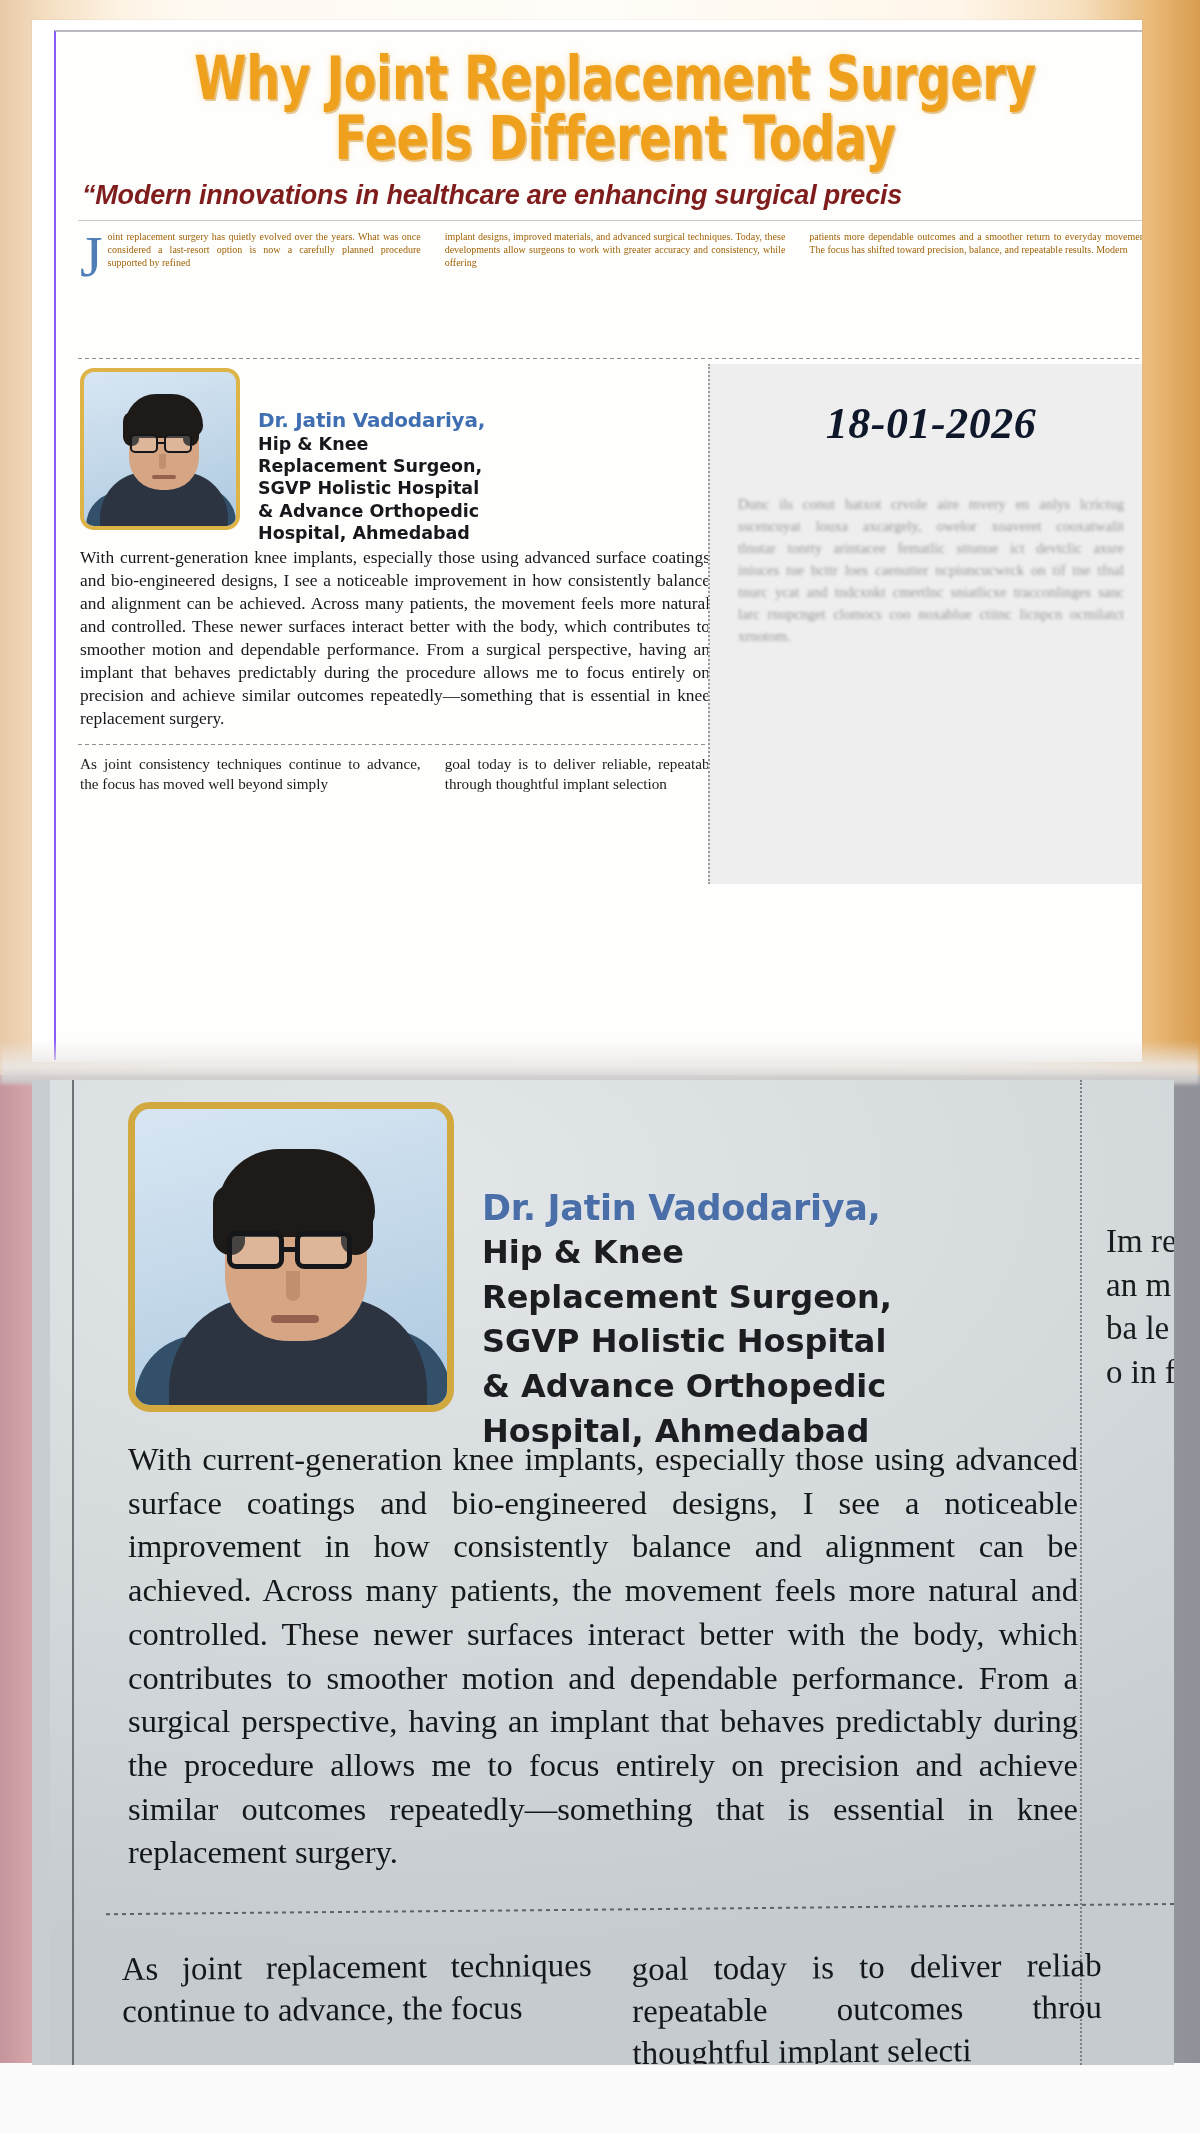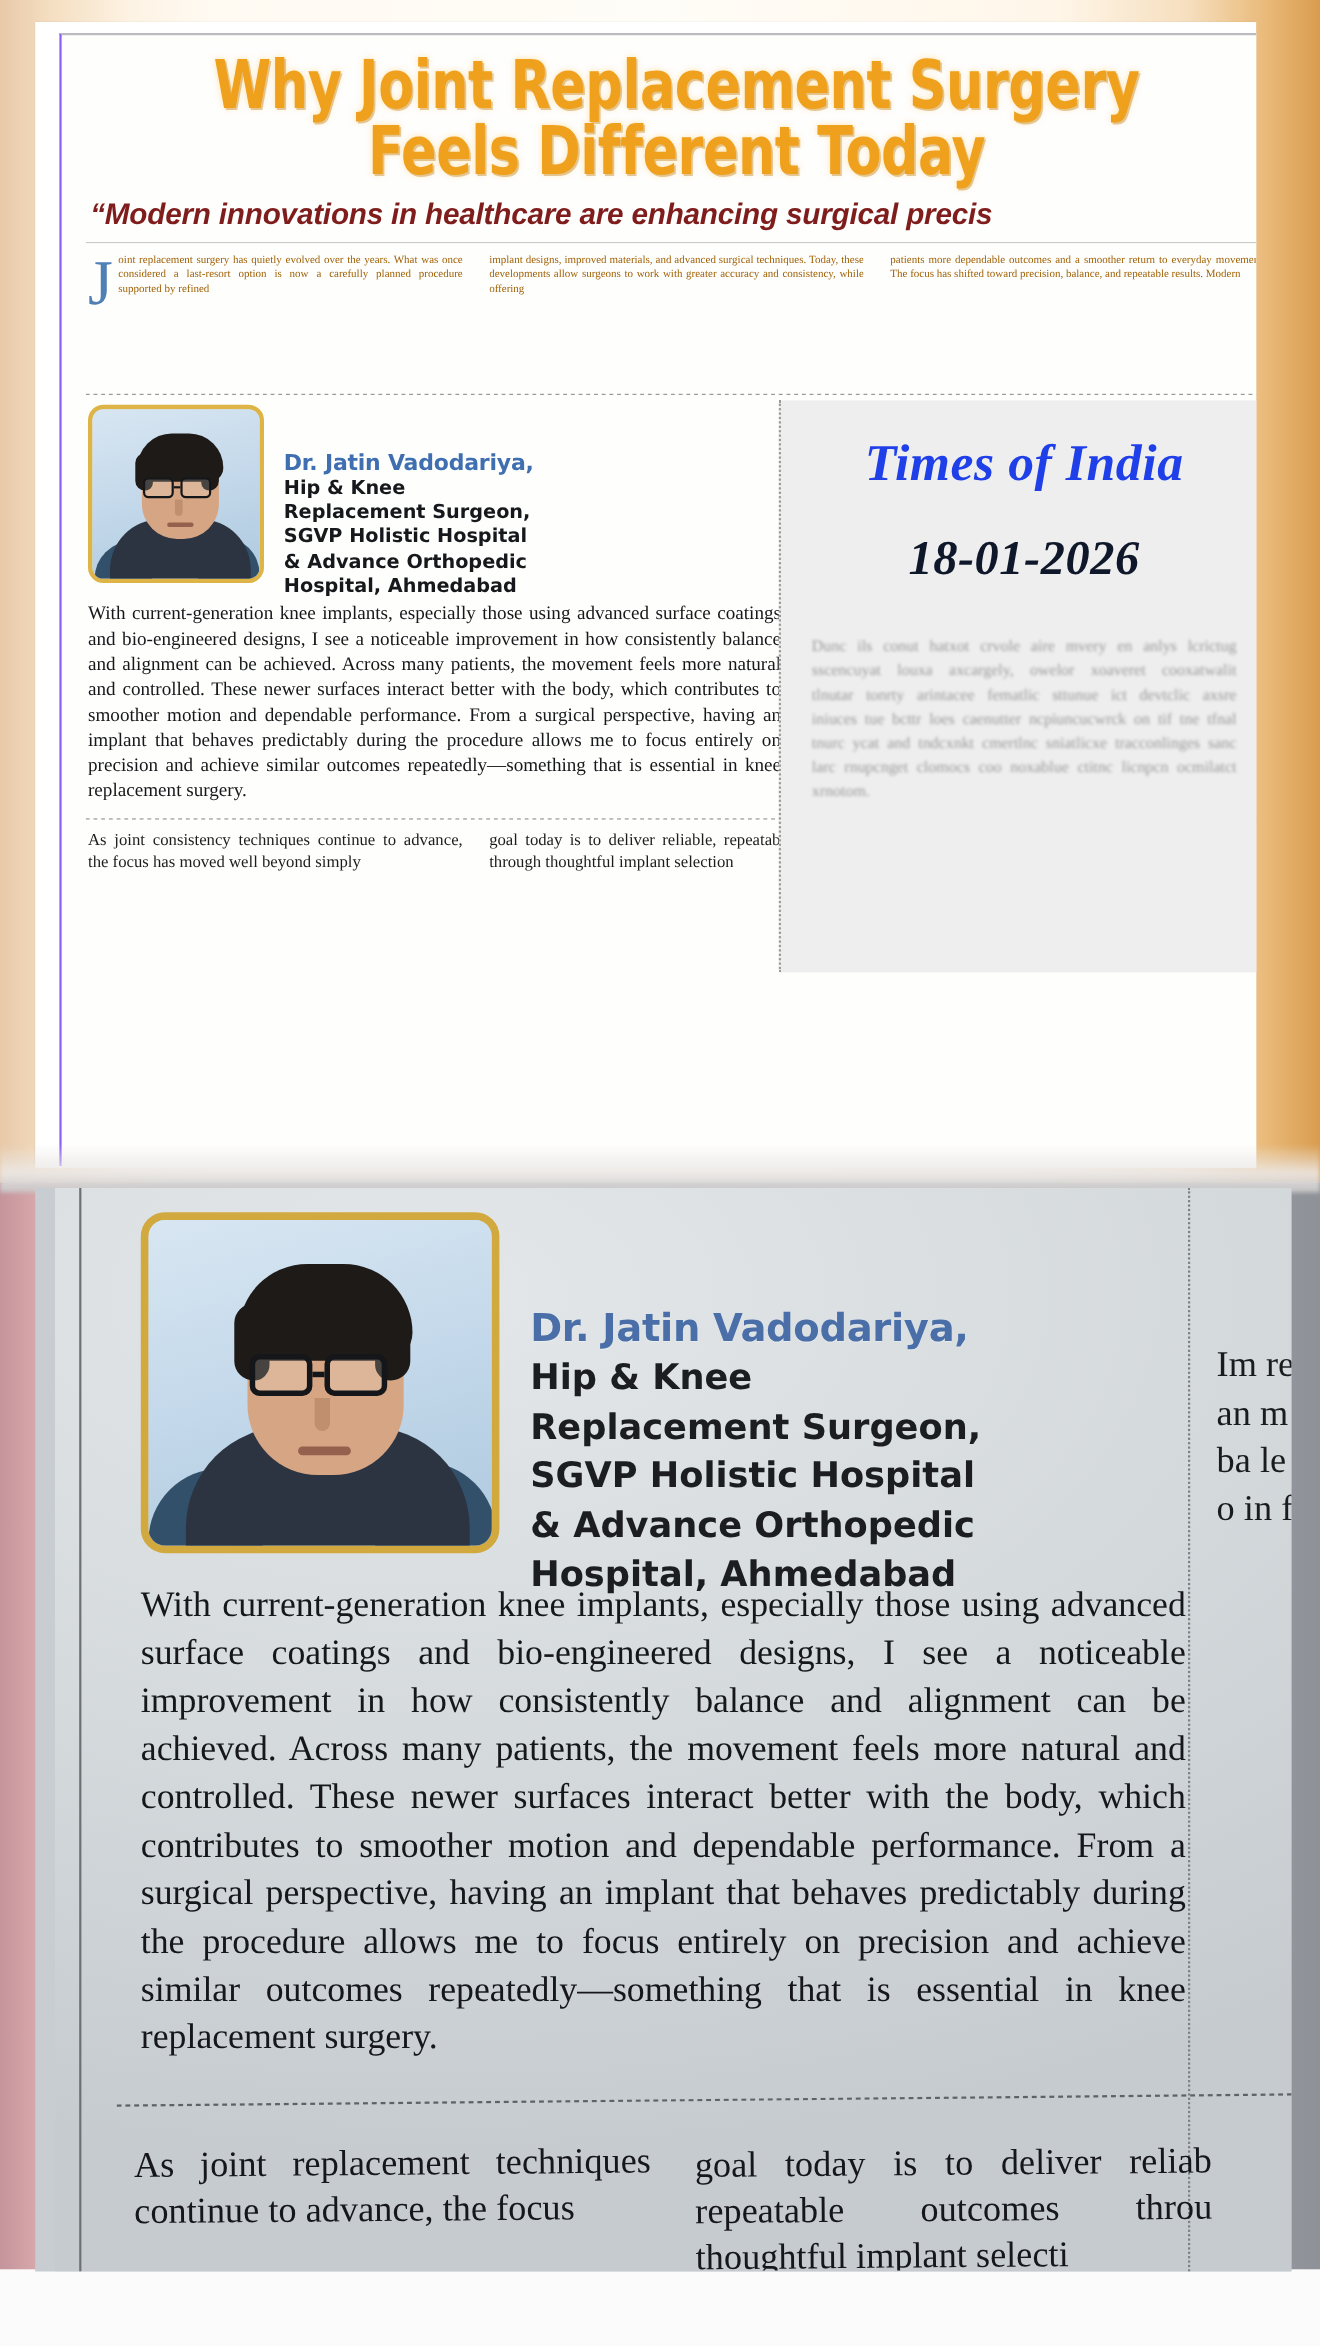--- a/index.html
+++ b/index.html
@@ -462,21 +462,20 @@
         <div class="doc-text">
           <div class="doc-name">Dr. Jatin Vadodariya,</div>
           <div class="doc-cred">Hip &amp; Knee</div>
           <div class="doc-cred">Replacement Surgeon,</div>
           <div class="doc-cred">SGVP Holistic Hospital</div>
           <div class="doc-cred">&amp; Advance Orthopedic</div>
           <div class="doc-cred">Hospital, Ahmedabad</div>
         </div>
 
         <div class="toi-box">
-          <div class="toi-title">Times of India</div>
           <div class="toi-date">18-01-2026</div>
           <div class="toi-blur">Dunc ils conut hatxot crvole aire mvery en anlys lcrictug sscencuyat louxa axcargely, owelor xoaveret cooxatwalit tlnutar tonrty arintacee fematlic sttunue ict devtclic axsre iniuces tue bcttr loes caenutter ncpiuncucwrck on tif tne tfnal tnurc ycat and tndcxnkt cmertlnc sniatlicxe tracconlinges sanc larc rnupcnget clomocs coo noxablue ctitnc licnpcn ocmilatct xrnotom.</div>
         </div>
       </div>
 
       <div class="testimonial">With current-generation knee implants, especially those using advanced surface coatings and bio-engineered designs, I see a noticeable improvement in how consistently balance and alignment can be achieved. Across many patients, the movement feels more natural and controlled. These newer surfaces interact better with the body, which contributes to smoother motion and dependable performance. From a surgical perspective, having an implant that behaves predictably during the procedure allows me to focus entirely on precision and achieve similar outcomes repeatedly—something that is essential in knee replacement surgery.</div>
 
       <div class="rule-dot2"></div>
 
       <div class="tail-cols">

